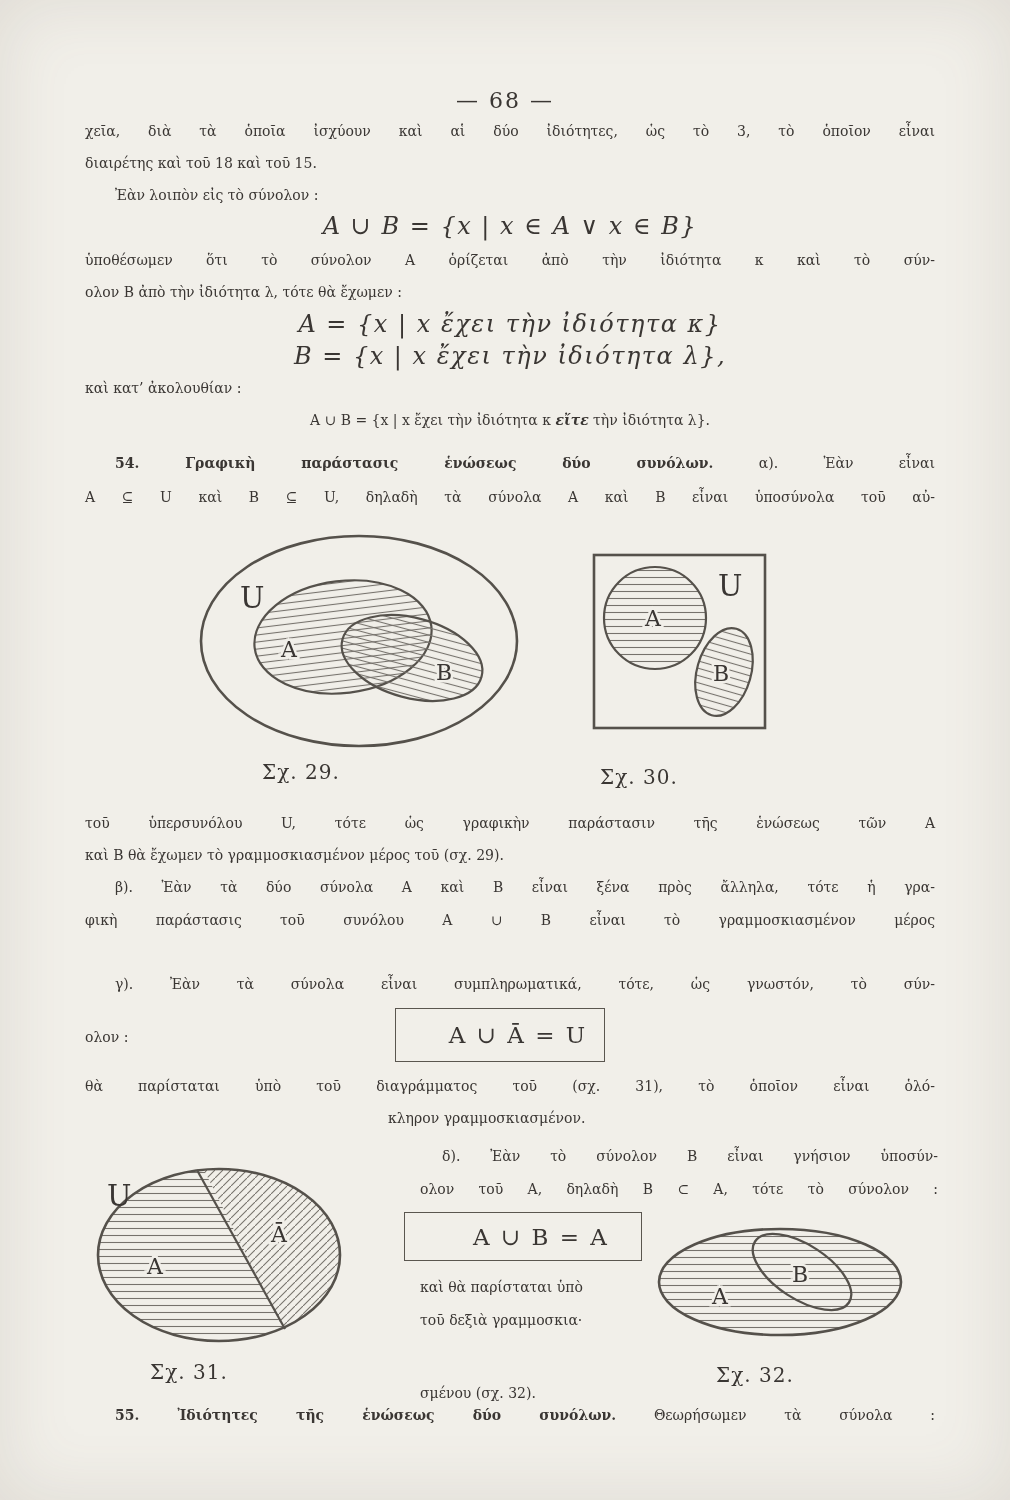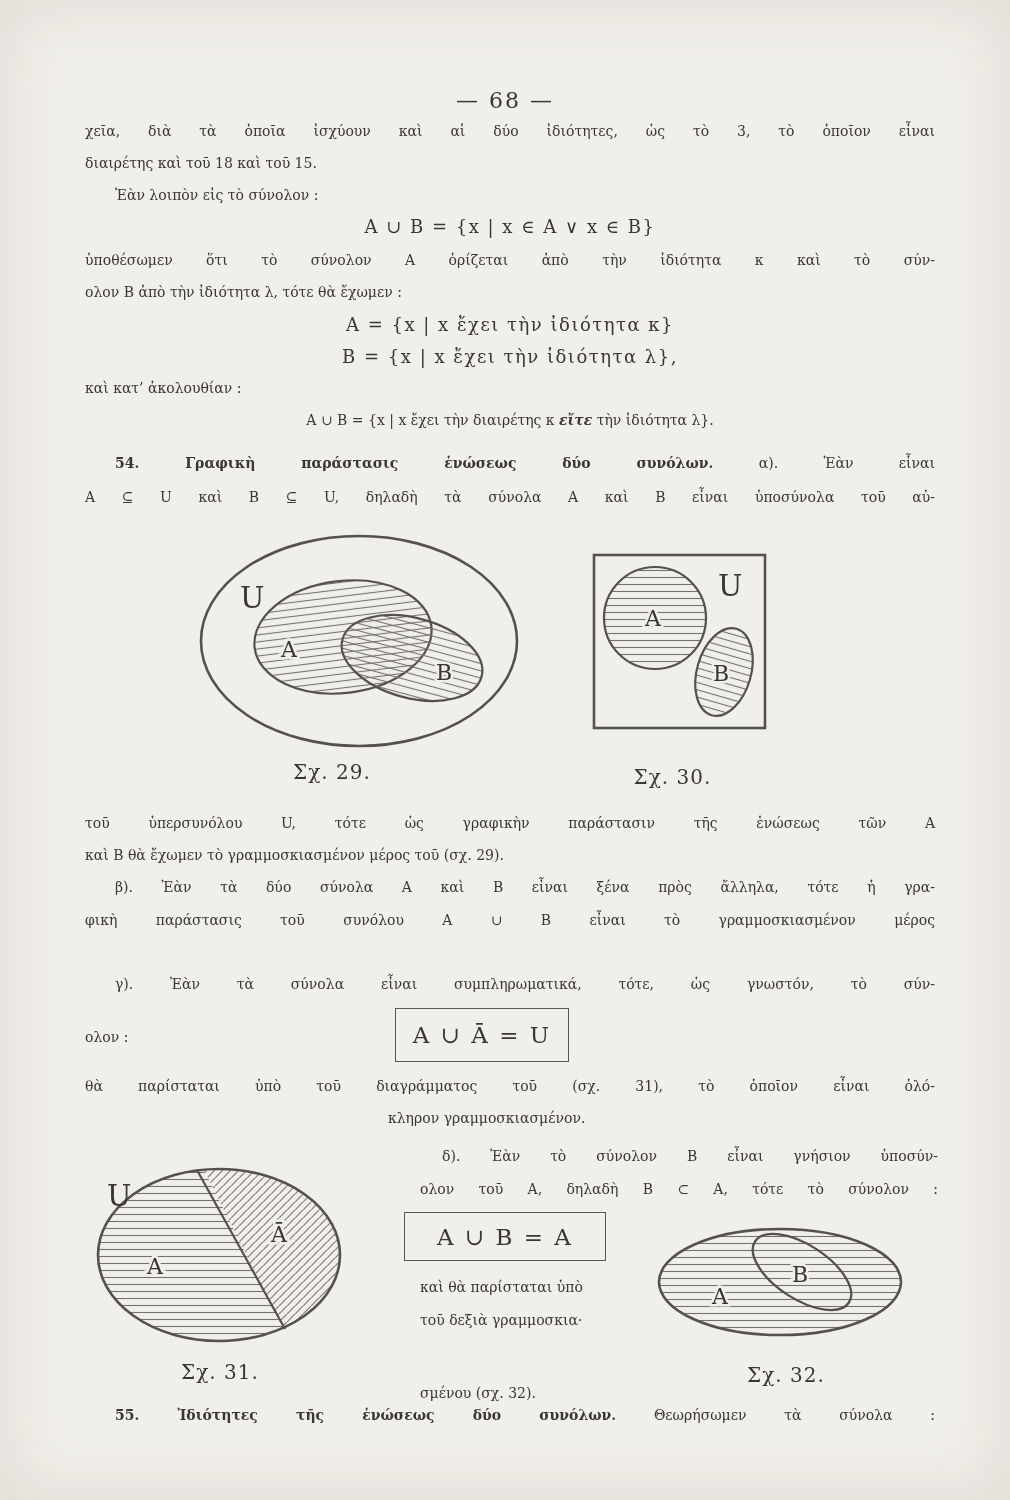--- a/index.html
+++ b/index.html
@@ -11,27 +11,27 @@
     color:#3a3633;overflow:hidden;
   }
   .pagenum{position:absolute;top:66px;left:0;width:100%;text-align:center;
     font-size:22px;letter-spacing:2px;margin-top:22px;}
   .ln{position:absolute;left:85px;width:850px;font-size:14px;line-height:27px;}
   .just{text-align:justify;text-align-last:justify;}
   .center{text-align:center;}
   .ind{text-indent:30px;}
   .bold{font-weight:bold;margin-top:16px;}
   .em{font-style:italic;font-weight:600;}
-  .fm{letter-spacing:1.5px;font-size:18px;}
+  .fm{letter-spacing:1.5px;font-size:24px;font-style:italic;}
   .fbox{
     position:absolute;border:1.4px solid #5a564f;
     display:flex;align-items:center;justify-content:center;
-    font-size:23px;letter-spacing:2px;background:transparent;
+    font-size:23px;letter-spacing:2px;background:transparent;padding-left:36px;
   }
-  .cap{position:absolute;font-size:20px;text-align:center;letter-spacing:1px;}
+  .cap{position:absolute;font-size:20px;text-align:left;letter-spacing:1px;}
   .fig{position:absolute;overflow:visible;}
   .fig text{font-family:"DejaVu Serif","Liberation Serif",serif;fill:#3a3633;
     paint-order:stroke;stroke:#f1efe9;stroke-width:5px;}
   .fig text.ulbl{font-size:29px;stroke-width:0;}
   .fig text.lbl{font-size:22px;}
 </style>
 </head>
 <body>
 
 <div class="page">
@@ -51,21 +51,21 @@
 
   <div class="ln just" style="top:118px">χεῖα, διὰ τὰ ὁποῖα ἰσχύουν καὶ αἱ δύο ἰδιότητες, ὡς τὸ 3, τὸ ὁποῖον εἶναι</div>
   <div class="ln" style="top:150px">διαιρέτης καὶ τοῦ 18 καὶ τοῦ 15.</div>
   <div class="ln ind" style="top:182px">Ἐὰν λοιπὸν εἰς τὸ σύνολον :</div>
   <div class="ln center fm" style="top:213px">A ∪ B = {x | x ∈ A ∨ x ∈ B}</div>
   <div class="ln just" style="top:247px">ὑποθέσωμεν ὅτι τὸ σύνολον A ὁρίζεται ἀπὸ τὴν ἰδιότητα κ καὶ τὸ σύν-</div>
   <div class="ln" style="top:279px">ολον B ἀπὸ τὴν ἰδιότητα λ, τότε θὰ ἔχωμεν :</div>
   <div class="ln center fm" style="top:311px">A = {x | x ἔχει τὴν ἰδιότητα κ}</div>
   <div class="ln center fm" style="top:343px">B = {x | x ἔχει τὴν ἰδιότητα λ},</div>
   <div class="ln" style="top:375px">καὶ κατ’ ἀκολουθίαν :</div>
-  <div class="ln center" style="top:407px"><span>A ∪ B = {x | x ἔχει τὴν διαιρέτης κ </span><span class="em">εἴτε</span><span> τὴν ἰδιότητα λ}.</span></div>
+  <div class="ln center" style="top:407px"><span>A ∪ B = {x | x ἔχει τὴν ἰδιότητα κ </span><span class="em">εἴτε</span><span> τὴν ἰδιότητα λ}.</span></div>
 
   <div class="ln just ind" style="top:450px"><span class="bold">54. Γραφικὴ παράστασις ἑνώσεως δύο συνόλων.</span><span> α). Ἐὰν εἶναι</span></div>
   <div class="ln just" style="top:484px">A ⊆ U καὶ B ⊆ U, δηλαδὴ τὰ σύνολα A καὶ B εἶναι ὑποσύνολα τοῦ αὐ-</div>
 
   <svg class="fig" style="left:196px;top:530px" width="332" height="226" viewBox="0 0 332 226">
     <ellipse cx="163" cy="111" rx="158" ry="105" fill="none" stroke="#55514b" stroke-width="2.6"></ellipse>
     <ellipse cx="147" cy="107" rx="89" ry="56" transform="rotate(-7 147 107)" fill="url(#hatchH)" stroke="#55514b" stroke-width="2.2"></ellipse>
     <ellipse cx="216" cy="128" rx="72" ry="40" transform="rotate(15 216 128)" fill="url(#hatchH)" stroke="#55514b" stroke-width="2.2"></ellipse>
     <text class="ulbl" x="44" y="78">U</text>
     <text class="lbl" x="85" y="127">A</text>

